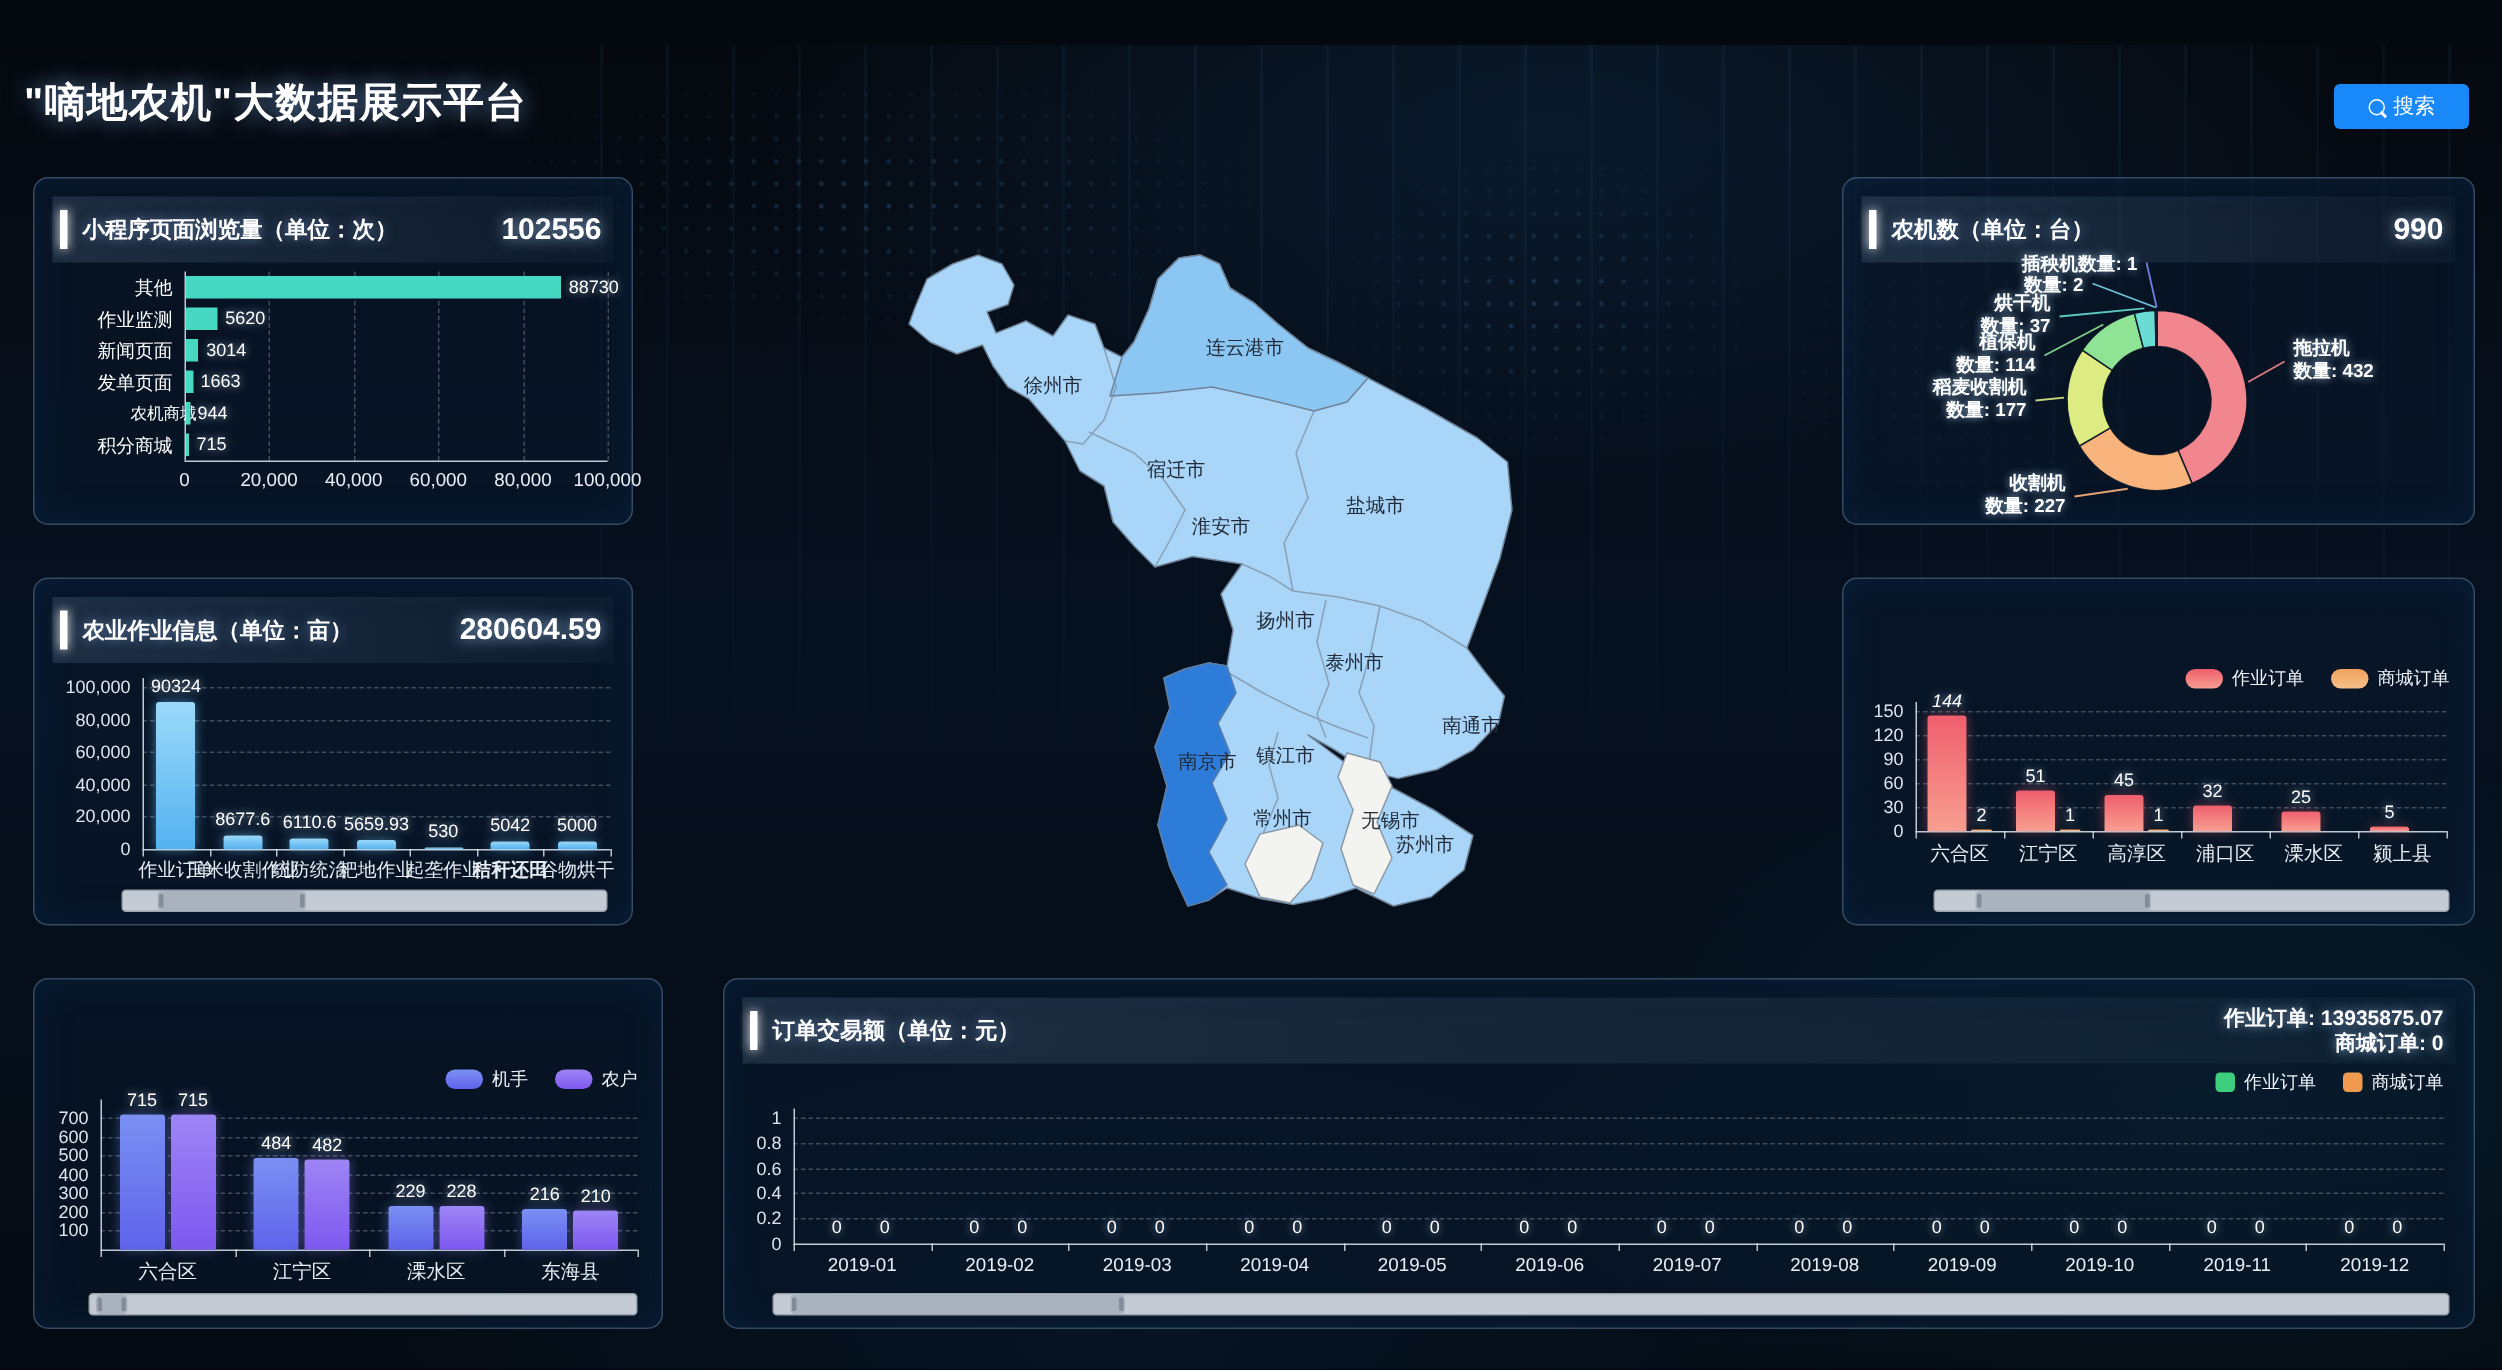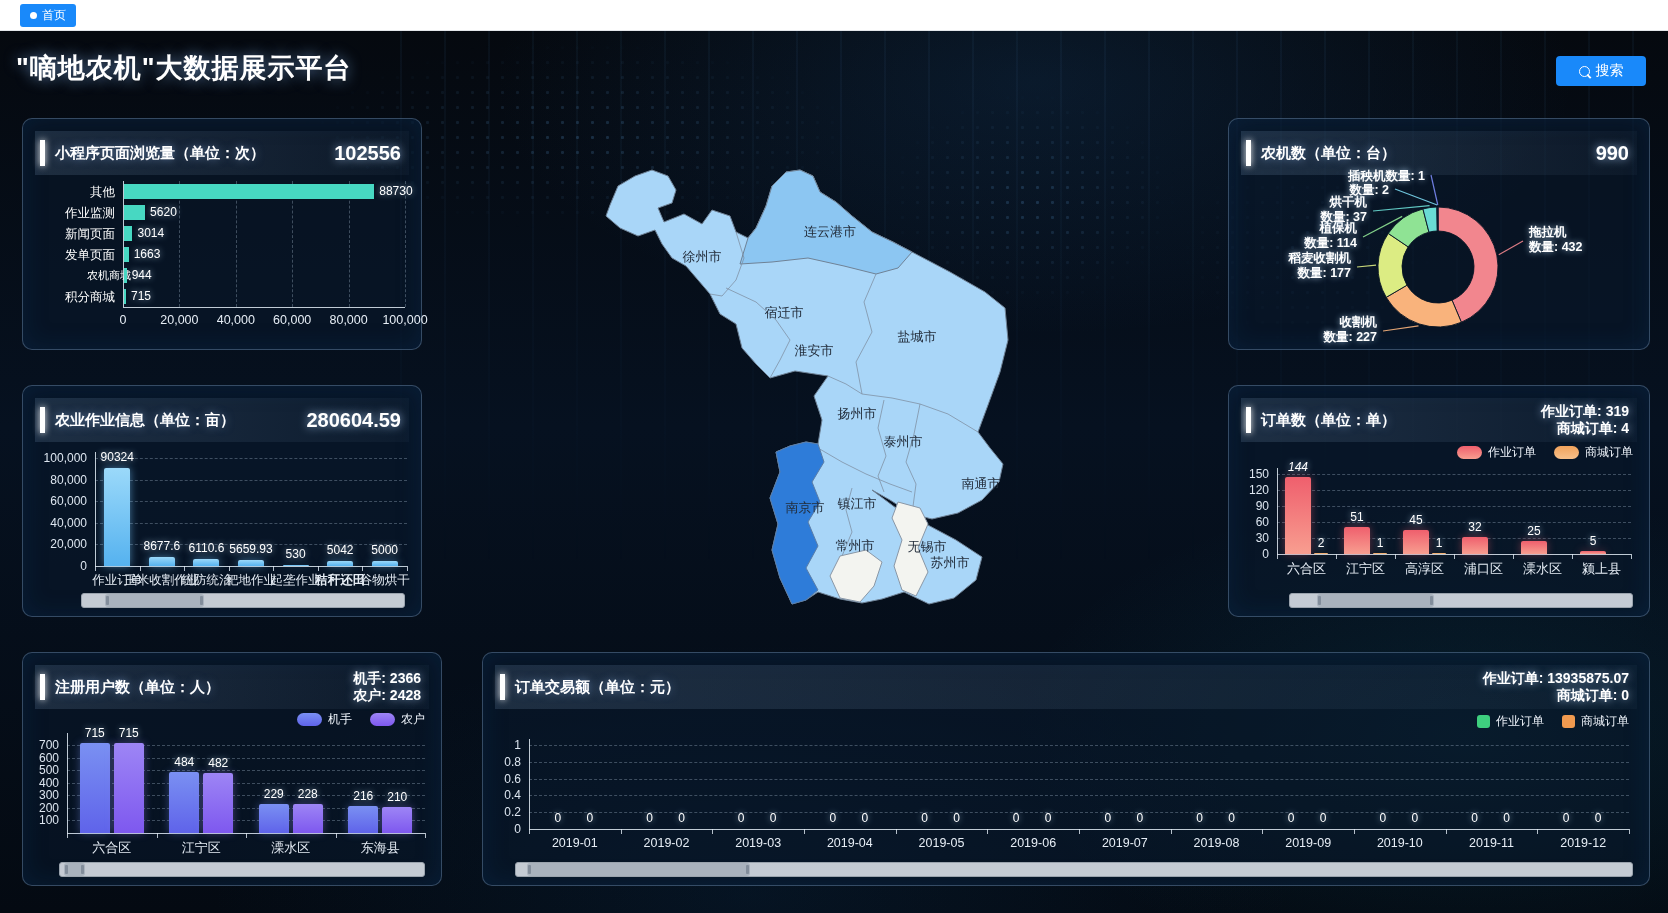--- a/index.html
+++ b/index.html
@@ -63,26 +63,20 @@
   .scroll-handle::before,.scroll-handle::after{content:"";position:absolute;top:2px;bottom:2px;width:3px;background:#828d9b;border-radius:1px;}
   .scroll-handle::before{left:1px;} .scroll-handle::after{right:1px;}
   .donut-label{position:absolute;color:#fff;font-size:12.5px;font-weight:600;line-height:15px;white-space:nowrap;text-shadow:0 0 6px rgba(190,225,255,.7);}
   .map-wrap{position:absolute;left:570px;top:128px;width:450px;height:455px;z-index:1;}
   .map-city-label{font-size:13px;fill:#222c3a;font-family:"Liberation Sans",sans-serif;}
 </style>
 </head>
 <body>
 
 <div class="screen">
-  <div class="topbar">
-    <div class="tab">
-      <span class="tab-dot"></span>
-      <span>首页</span>
-    </div>
-  </div>
 
   <div class="stage">
     <div class="streaks"></div>
     <div class="dots" style="left:300px;top:10px;width:560px;height:190px;"></div>
     <div class="dots" style="left:880px;top:60px;width:300px;height:220px;"></div>
     <div class="dots" style="left:1180px;top:120px;width:260px;height:200px;opacity:.6;"></div>
 
     <h1 class="title">"嘀地农机"大数据展示平台</h1>
 
     <button class="search-btn">
@@ -204,28 +198,20 @@
           <div class="bar" style="left: 348.714px; width: 26px; top: 174.6px; height: 5.4px; border-radius: 2px 2px 0px 0px; background: linear-gradient(rgb(155, 217, 250), rgb(85, 178, 239)); box-shadow: rgba(120, 200, 255, 0.55) 0px 0px 8px;"></div>
           <div class="vlab" style="left: 361.714px; top: 156.6px;">5000</div>
           <div class="xlab" style="left: 361.714px; top: 186px;">谷物烘干</div>
           <div class="scroll-track" style="left: 58px; right: 16px; bottom: 8px;">
             <div class="scroll-handle" style="left: 7%; width: 31%;"></div>
           </div>
         </div>
     </div>
 
     <div class="panel" style="left:22px;top:622px;width:418px;height:232px;">
-      <div class="phd">
-        <span class="accent"></span>
-        <span class="ptitle">注册用户数（单位：人）</span>
-        <span class="pstats">
-          <span class="stat-line"><span class="stat-label">机手</span><span class="stat-value">2366</span></span>
-          <span class="stat-line"><span class="stat-label">农户</span><span class="stat-value">2428</span></span>
-        </span>
-      </div>
       <div class="pbody" id="p3-body">
           <div class="ylab" style="left: 0px; width: 36px; top: 85.2667px;">700</div>
           <div class="hgrid" style="left: 44px; width: 358px; top: 92.2667px;"></div>
           <div class="ylab" style="left: 0px; width: 36px; top: 97.8px;">600</div>
           <div class="hgrid" style="left: 44px; width: 358px; top: 104.8px;"></div>
           <div class="ylab" style="left: 0px; width: 36px; top: 110.333px;">500</div>
           <div class="hgrid" style="left: 44px; width: 358px; top: 117.333px;"></div>
           <div class="ylab" style="left: 0px; width: 36px; top: 122.867px;">400</div>
           <div class="hgrid" style="left: 44px; width: 358px; top: 129.867px;"></div>
           <div class="ylab" style="left: 0px; width: 36px; top: 135.4px;">300</div>
@@ -304,28 +290,20 @@
           <div class="donut-label" style="right: 272px; top: 196px; text-align: right;">收割机<br>数量: 227</div>
           <div class="donut-label" style="right: 298px; top: 132px; text-align: right;">稻麦收割机<br>数量: 177</div>
           <div class="donut-label" style="right: 292px; top: 102px; text-align: right;">植保机<br>数量: 114</div>
           <div class="donut-label" style="right: 282px; top: 76px; text-align: right;">烘干机<br>数量: 37</div>
           <div class="donut-label" style="right: 260px; top: 64px; text-align: right;">数量: 2</div>
           <div class="donut-label" style="right: 224px; top: 50px; text-align: right;">插秧机数量: 1</div>
         </div>
     </div>
 
     <div class="panel" style="left:1228px;top:355px;width:420px;height:230px;">
-      <div class="phd">
-        <span class="accent"></span>
-        <span class="ptitle">订单数（单位：单）</span>
-        <span class="pstats">
-          <span class="stat-line"><span class="stat-label">作业订单</span><span class="stat-value">319</span></span>
-          <span class="stat-line"><span class="stat-label">商城订单</span><span class="stat-value">4</span></span>
-        </span>
-      </div>
       <div class="pbody" id="p5-body">
           <div class="ylab" style="left: 0px; width: 40px; top: 81px;">150</div>
           <div class="hgrid" style="left: 48px; width: 354px; top: 88px;"></div>
           <div class="ylab" style="left: 0px; width: 40px; top: 97px;">120</div>
           <div class="hgrid" style="left: 48px; width: 354px; top: 104px;"></div>
           <div class="ylab" style="left: 0px; width: 40px; top: 113px;">90</div>
           <div class="hgrid" style="left: 48px; width: 354px; top: 120px;"></div>
           <div class="ylab" style="left: 0px; width: 40px; top: 129px;">60</div>
           <div class="hgrid" style="left: 48px; width: 354px; top: 136px;"></div>
           <div class="ylab" style="left: 0px; width: 40px; top: 145px;">30</div>

